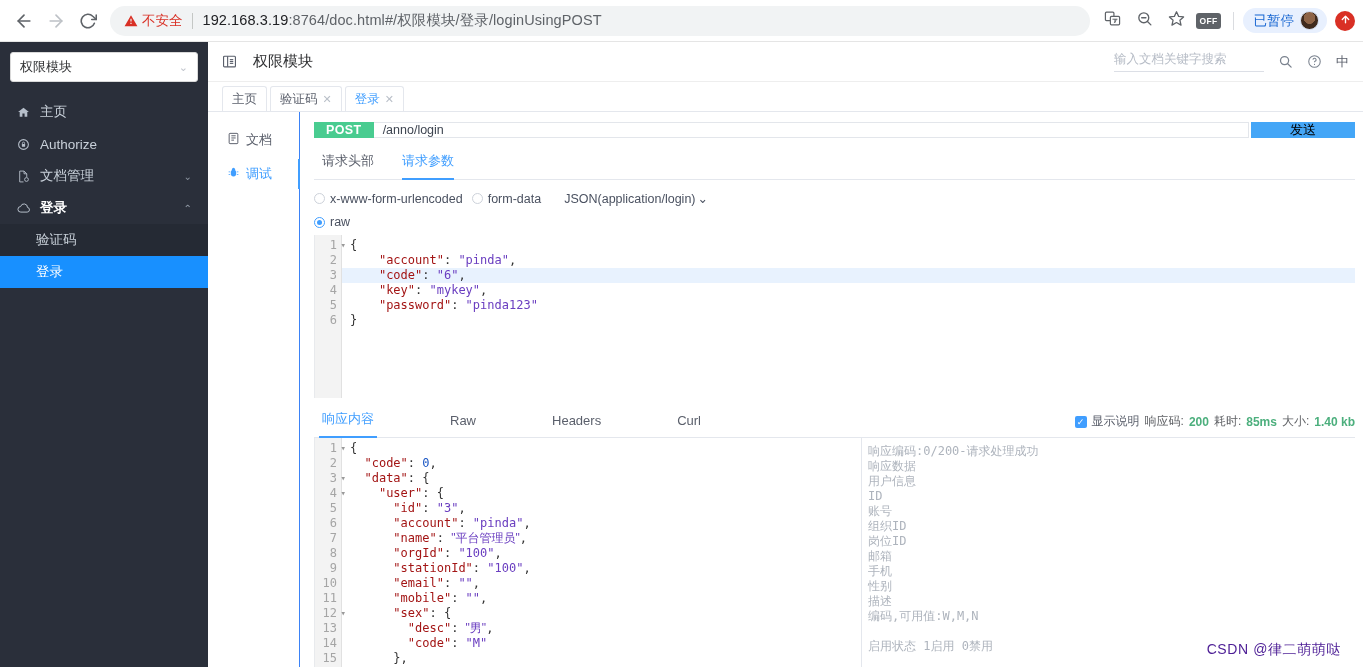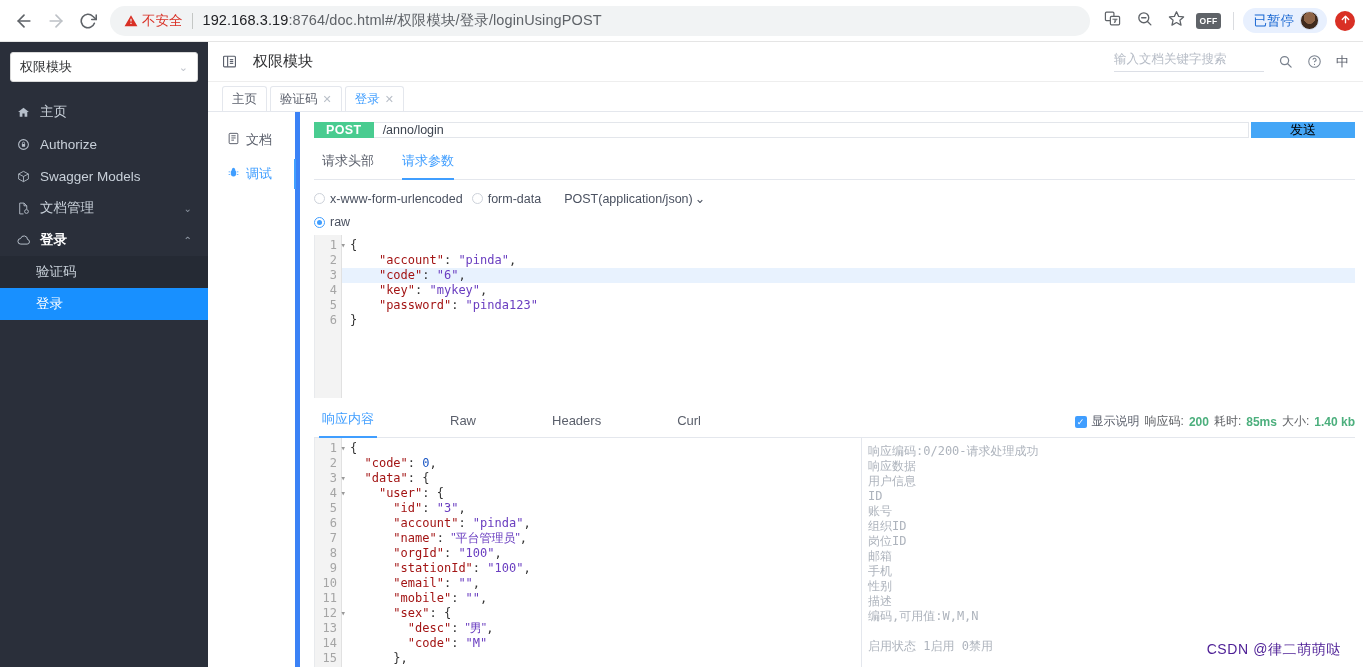--- a/index.html
+++ b/index.html
@@ -198,21 +198,21 @@
   }
   .tab.active { color: #409eff; }
   .tab .x { color: #b9bfc8; font-size: 11px; }
 
   
   .body { display: flex; flex: 1; min-height: 0; }
 
   .leftnav {
     width: 92px;
     flex: none;
-    border-right: 5px solid #3b82f6;
+    border-right: 1px solid #3b82f6;
     padding-top: 11px;
   }
   .leftnav-item {
     height: 34px;
     display: flex; align-items: center;
     gap: 6px;
     padding-left: 19px;
     font-size: 13px;
     color: #5a5f6b;
     position: relative;
@@ -510,30 +510,20 @@
       <span class="ic">
         <svg width="13" height="13" viewBox="0 0 24 24" fill="none" stroke="currentColor" stroke-width="2">
             <circle cx="12" cy="12" r="9"></circle>
             <rect x="9" y="11" width="6" height="5" rx="1" fill="currentColor" stroke="none"></rect>
             <path d="M10 11V9.5a2 2 0 0 1 4 0V11" stroke-width="1.5"></path>
           </svg>
       </span>
       <span>Authorize</span>
     </div>
 
-    <div class="side-item">
-      <span class="ic">
-        <svg width="13" height="13" viewBox="0 0 24 24" fill="none" stroke="currentColor" stroke-width="1.6">
-            <polygon points="12 2.5 21 7.3 21 16.7 12 21.5 3 16.7 3 7.3"></polygon>
-            <polyline points="3 7.3 12 12 21 7.3"></polyline>
-            <line x1="12" y1="12" x2="12" y2="21.5"></line>
-          </svg>
-      </span>
-      <span>Swagger Models</span>
-    </div>
 
     <div class="side-item">
       <span class="ic">
         <svg width="13" height="13" viewBox="0 0 24 24" fill="none" stroke="currentColor" stroke-width="1.7">
             <path d="M5 2h8l5 5v6"></path>
             <path d="M5 2v20h7"></path>
             <polyline points="13 2 13 7 18 7"></polyline>
             <circle cx="17.5" cy="17.5" r="3.5"></circle>
           </svg>
       </span>
@@ -648,21 +638,21 @@
         <div class="radio-row">
           <div class="opt">
             <span class="rdo"></span>
             <span>x-www-form-urlencoded</span>
           </div>
           <div class="opt">
             <span class="rdo"></span>
             <span>form-data</span>
           </div>
           <div class="sel-json">
-            <span>POST(application/json)</span>
+            <span>JSON(application/login)</span>
             <span>⌄</span>
           </div>
         </div>
 
         <div class="radio-row raw-row">
           <div class="opt">
             <span class="rdo on"></span>
             <span>raw</span>
           </div>
         </div>

